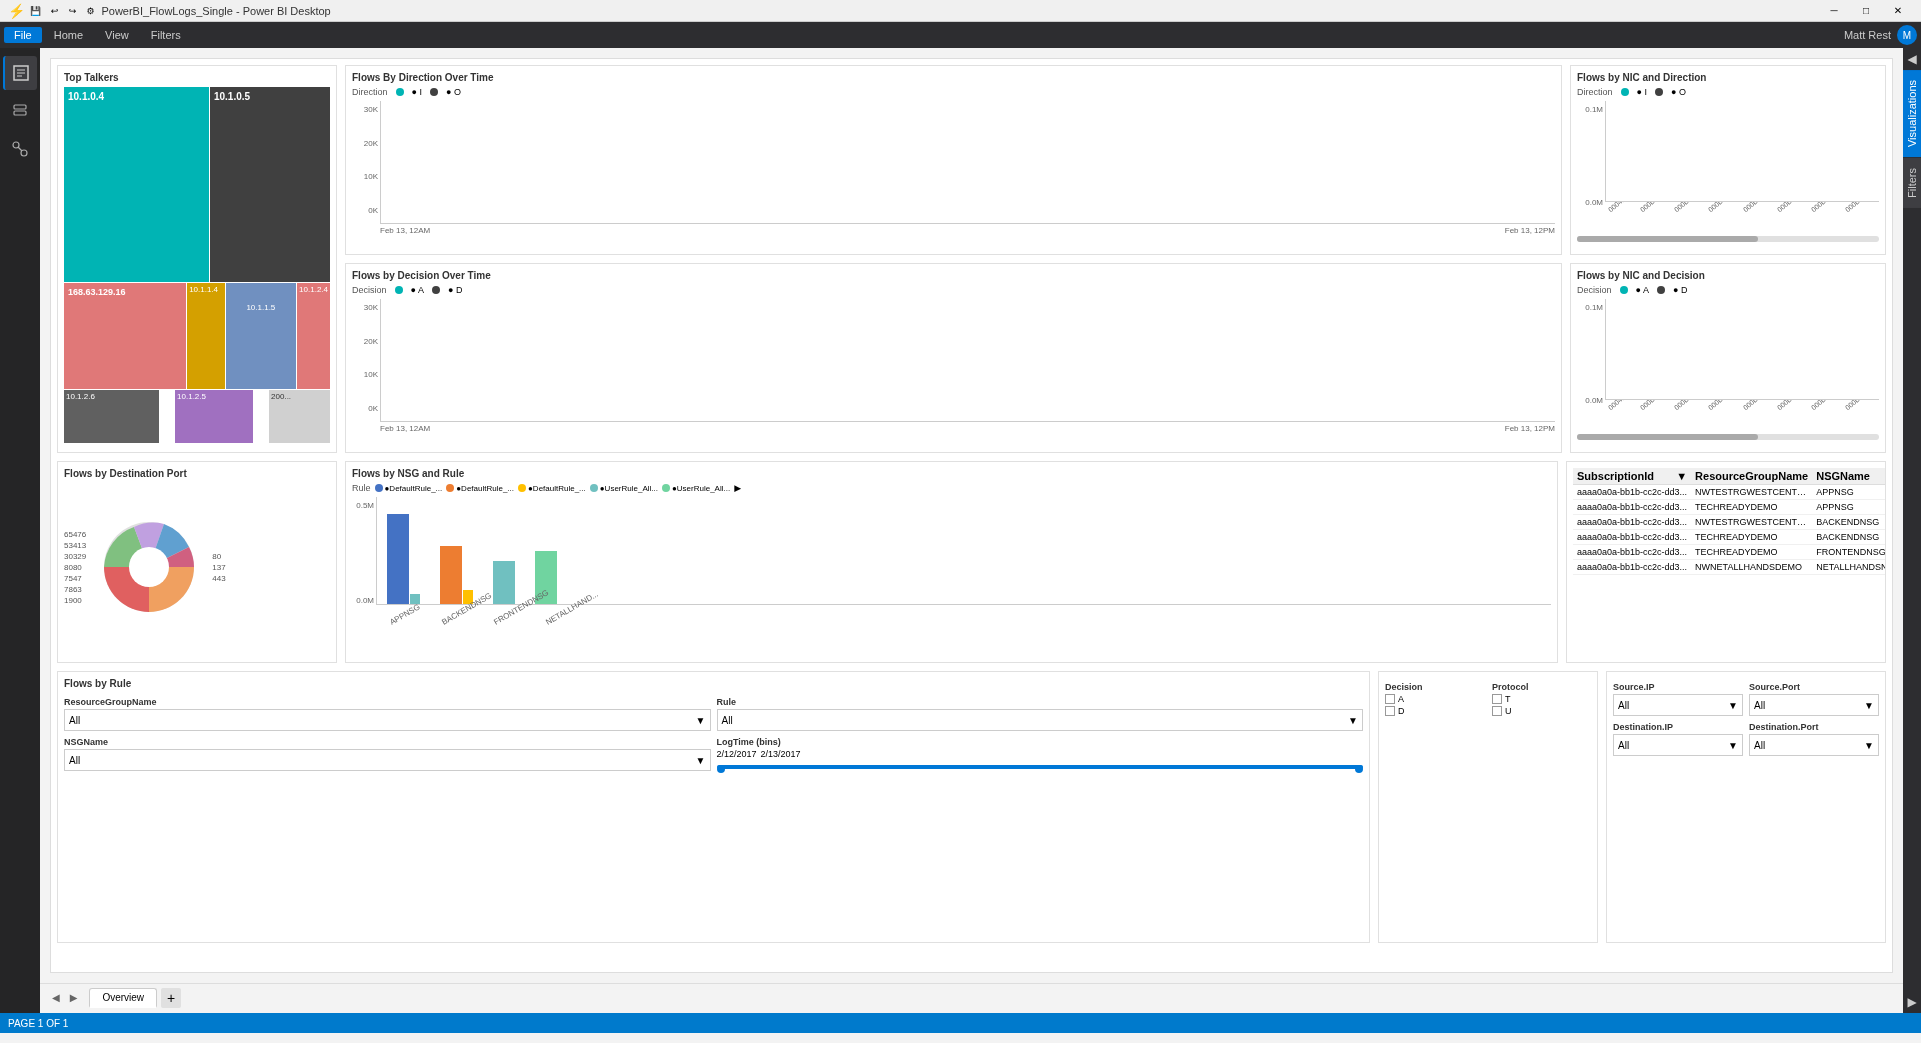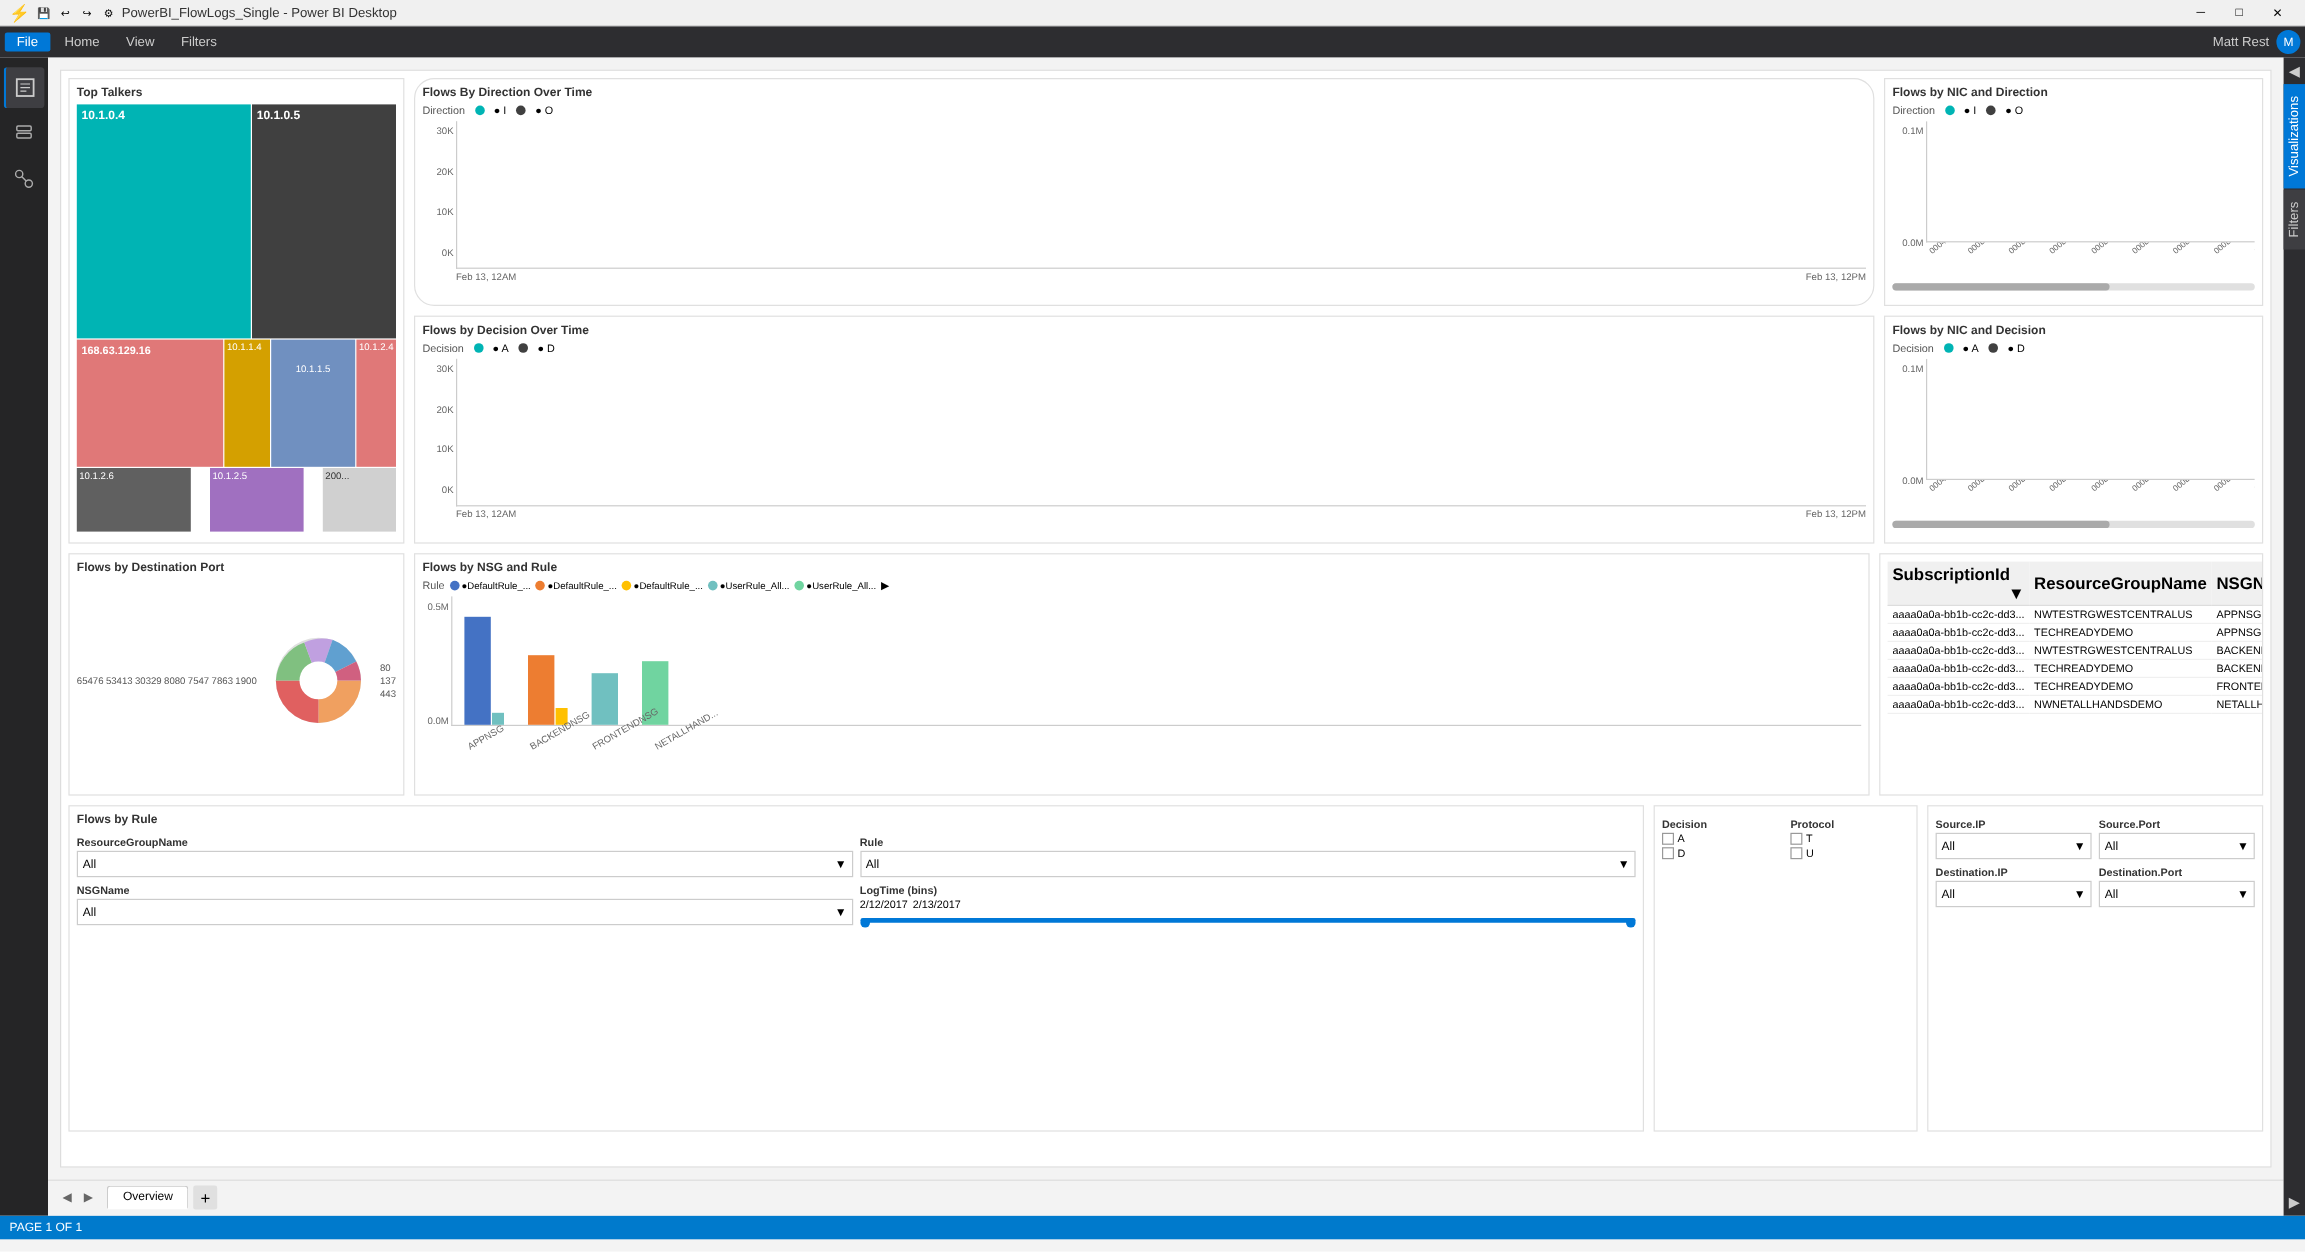--- a/index.html
+++ b/index.html
@@ -186,21 +186,21 @@
       width: 100%;
       border-collapse: collapse;
       font-size: 9px;
     }
     .data-table th {
       background: #f0f0f0;
       padding: 2px 4px;
       text-align: left;
       border-bottom: 1px solid #ddd;
       font-weight: 600;
-      font-size: 14px;
+      font-size: 11px;
     }
     .data-table td {
       padding: 2px 4px;
       border-bottom: 1px solid #f0f0f0;
       font-size: 9px;
       white-space: nowrap;
       overflow: hidden;
       text-overflow: ellipsis;
       max-width: 120px;
     }
@@ -396,21 +396,21 @@
               </div>
               <div style="flex:10; background:#d0d0d0; padding:2px; display:flex; align-items:flex-start;">
                 <span style="color:#333; font-size:8px;">200...</span>
               </div>
             </div>
           </div>
         </div>
 
         <div style="flex:1; display:flex; flex-direction:column; gap:4px;">
 
-          <div class="chart-panel" style="flex:1;border-radius:17px;">
+          <div class="chart-panel" style="flex:1;">
             <div class="chart-title">Flows By Direction Over Time</div>
             <div class="legend">
               <span style="font-size:9px;color:#555;">Direction</span>
               <span class="legend-dot" style="background:#00b4b4;"></span>
               <span style="font-size:9px;">● I</span>
               <span class="legend-dot" style="background:#404040;"></span>
               <span style="font-size:9px;">● O</span>
             </div>
             <div style="display:flex; height:calc(100% - 42px);">
 
@@ -883,21 +883,21 @@
           </div>
         </div>
       </div>
 
       <div style="display:flex; height:210px; padding:0 4px 4px; gap:4px;">
 
         <div class="chart-panel" style="width:280px; flex-shrink:0;">
           <div class="chart-title">Flows by Destination Port</div>
           <div style="display:flex; height:calc(100% - 20px); align-items:center; gap:8px;">
 
-            <div style="display:flex; flex-direction:row; gap:2px; font-size:8px; color:#555; flex-shrink:0;">
+            <div style="display:flex; flex-direction:column; gap:2px; font-size:8px; color:#555; flex-shrink:0;">
               <span>65476</span>
               <span>53413</span>
               <span>30329</span>
               <span>8080</span>
               <span>7547</span>
               <span>7863</span>
               <span>1900</span>
             </div>
 
             <svg width="110" height="110" viewBox="0 0 110 110">

